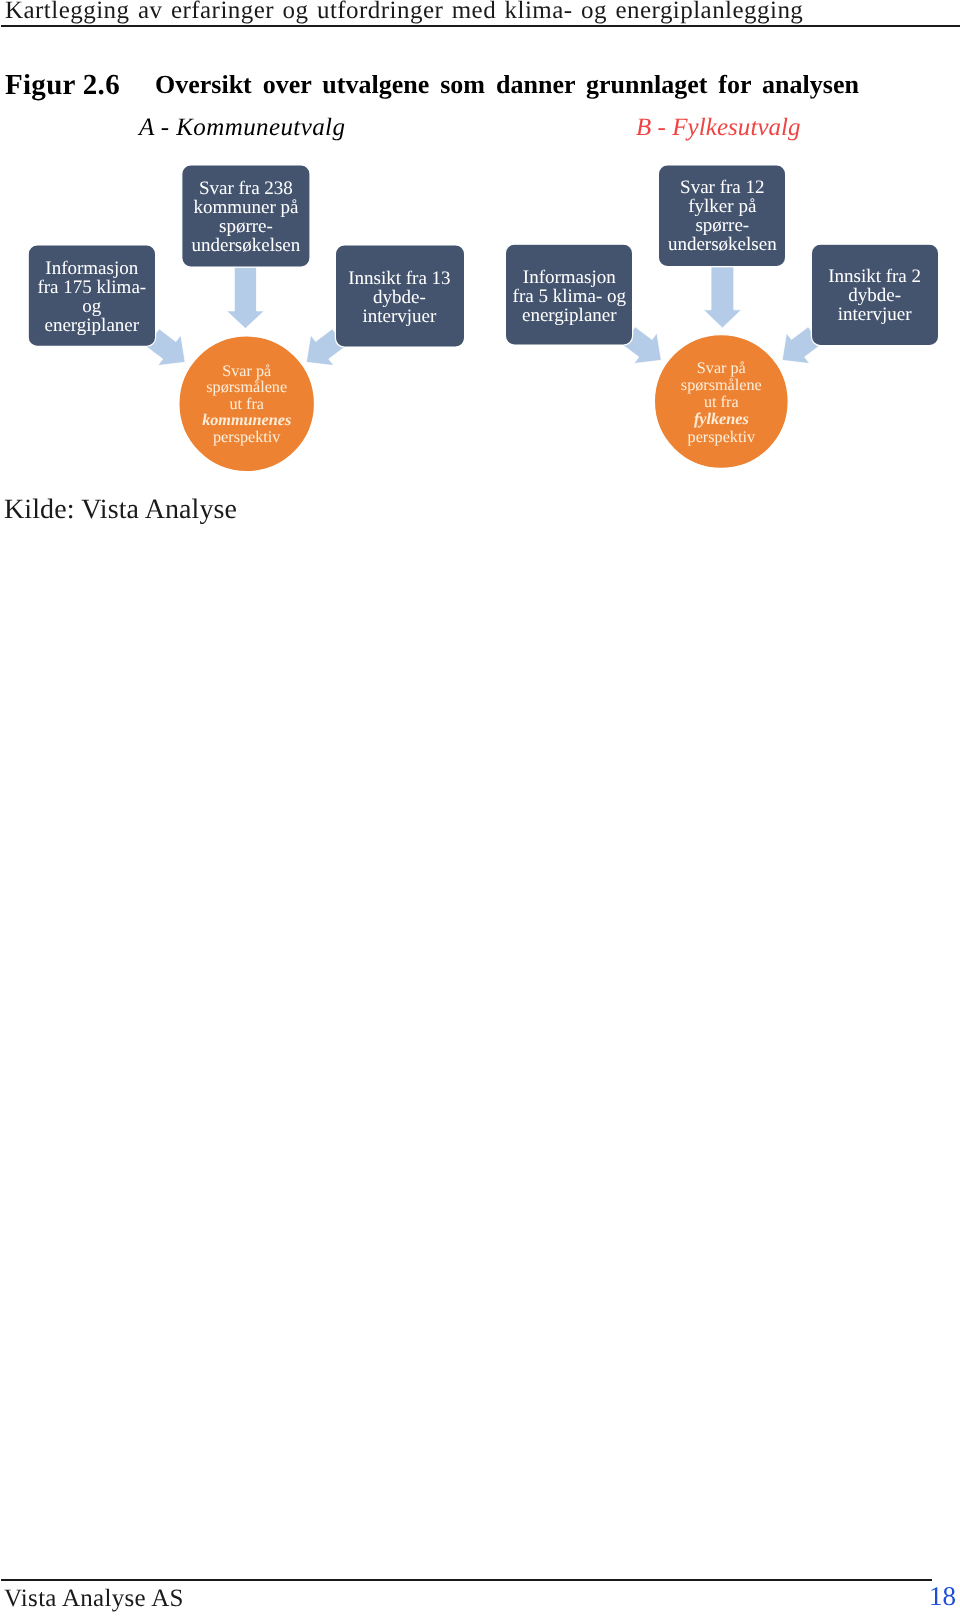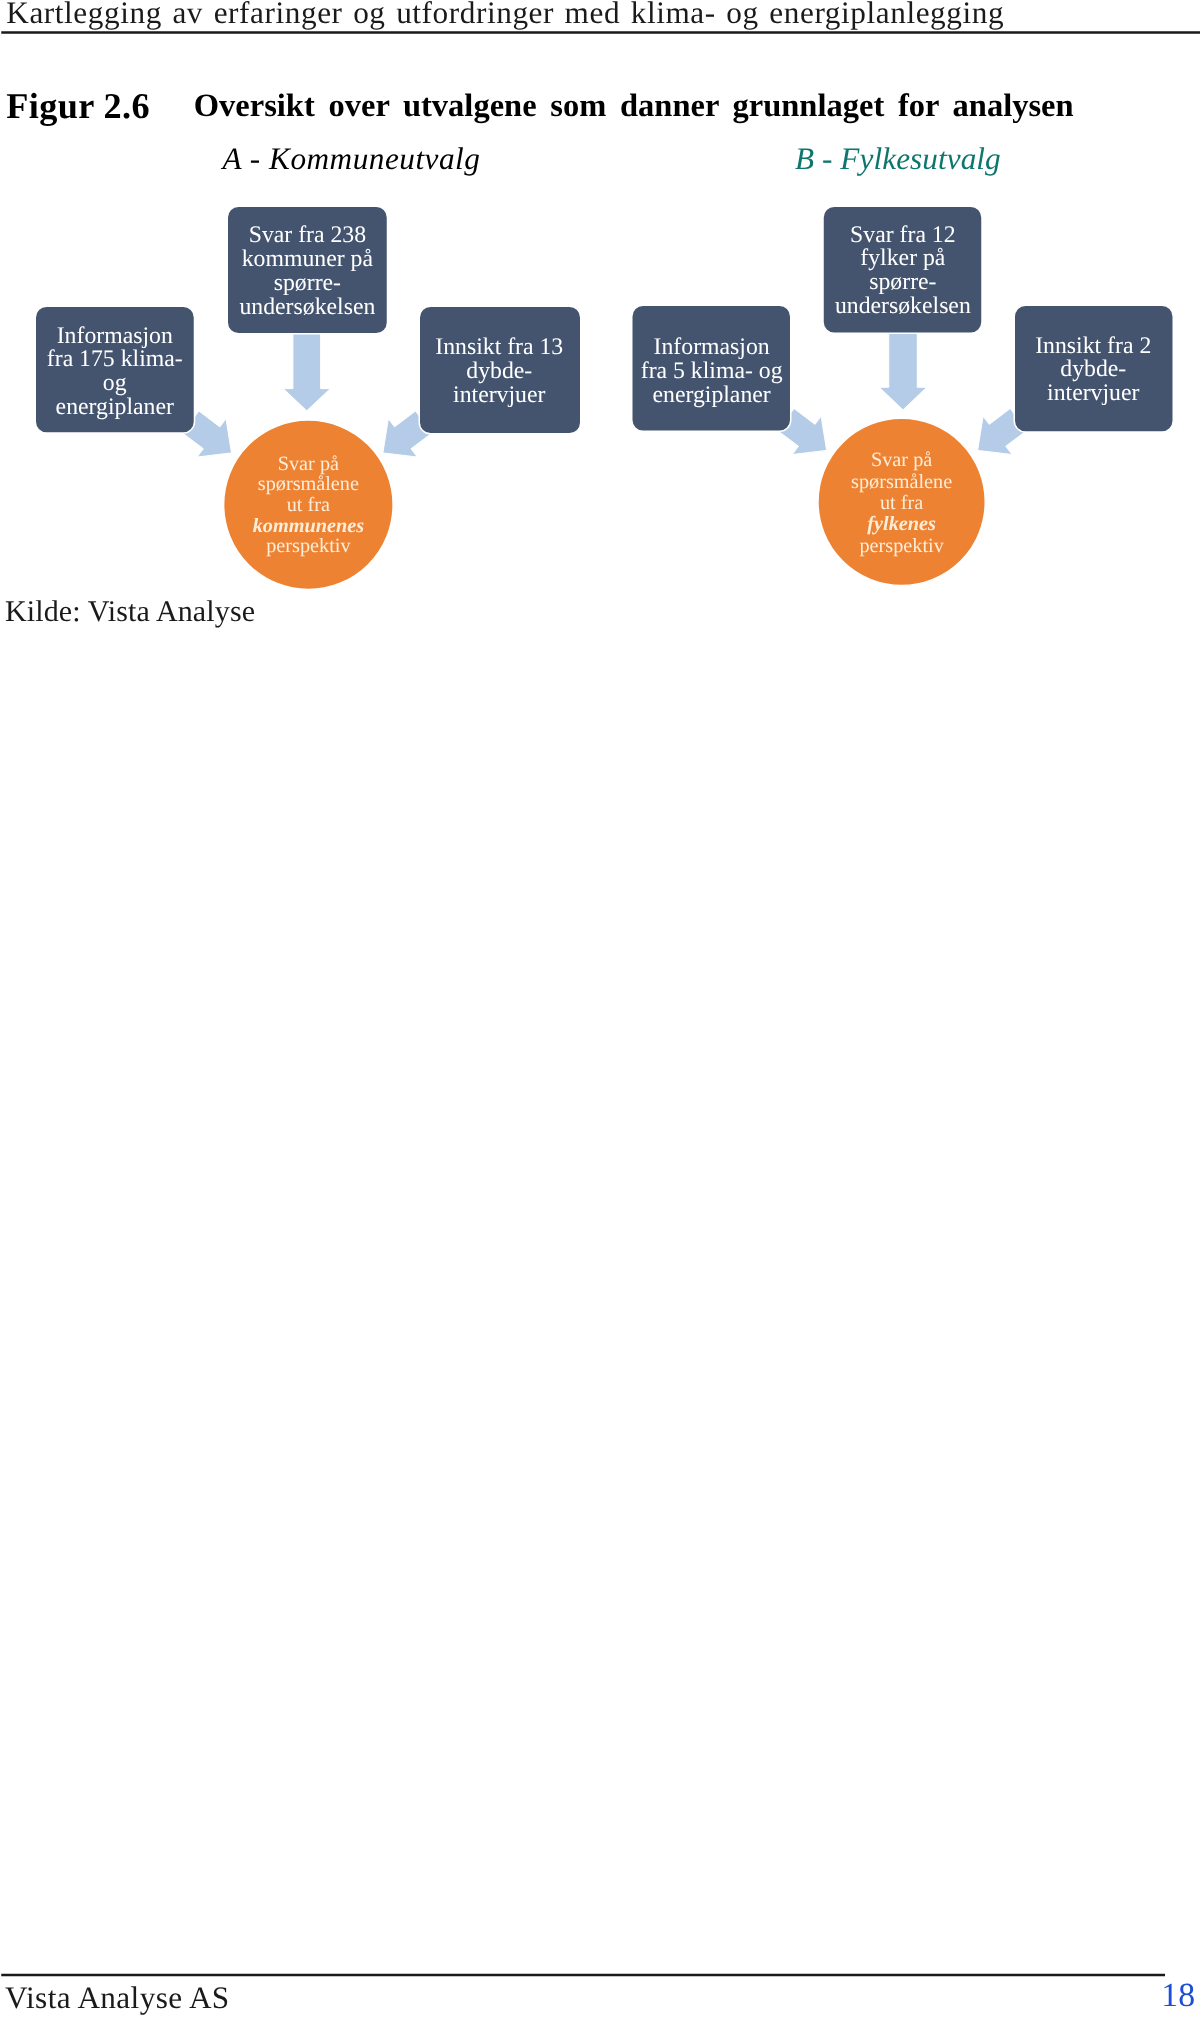--- a/index.html
+++ b/index.html
@@ -2,23 +2,23 @@
 <html><head>
 <meta charset="utf-8">
 <style>
   html,body{margin:0;padding:0;}
   body{width:960px;height:1617px;background:#fff;font-family:"Liberation Serif",serif;position:relative;overflow:hidden;-webkit-font-smoothing:antialiased;text-rendering:geometricPrecision;}
   .page{position:absolute;left:0;top:0;width:960px;height:1617px;}
   .runhead{position:absolute;left:5px;top:-1px;font-size:25px;line-height:24px;color:#1a1a1a;letter-spacing:0.46px;word-spacing:1.76px;white-space:nowrap;}
   .hrule{position:absolute;left:1px;top:25px;width:959px;height:1.6px;background:#1a1a1a;}
   .fignum{position:absolute;left:5px;top:72px;font-size:29px;line-height:26px;font-weight:bold;color:#000;letter-spacing:0.3px;}
   .figtitle{position:absolute;left:155px;top:72px;font-size:26px;line-height:26px;font-weight:bold;color:#000;word-spacing:4.5px;white-space:nowrap;}
-  .subA{position:absolute;left:139px;top:115px;font-size:25px;line-height:26px;font-style:italic;color:#000;letter-spacing:0.4px;white-space:nowrap;margin-left:39px;}
-  .subB{position:absolute;left:636px;top:115px;font-size:25px;line-height:26px;font-style:italic;color:#0f766e;letter-spacing:0.05px;white-space:nowrap;}
-  .kilde{position:absolute;left:4px;top:480px;font-size:24px;line-height:21px;color:#1a1a1a;letter-spacing:0.1px;}
+  .subA{position:absolute;left:139px;top:115px;font-size:25px;line-height:26px;font-style:italic;color:#000;letter-spacing:0.4px;white-space:nowrap;}
+  .subB{position:absolute;left:636px;top:115px;font-size:25px;line-height:26px;font-style:italic;color:#ef4444;letter-spacing:0.05px;white-space:nowrap;}
+  .kilde{position:absolute;left:4px;top:499px;font-size:28px;line-height:21px;color:#1a1a1a;letter-spacing:0.1px;}
   .footrule{position:absolute;left:1px;top:1579px;width:931px;height:1.6px;background:#1a1a1a;}
   .footleft{position:absolute;left:4px;top:1586px;font-size:25px;line-height:25px;color:#1a1a1a;letter-spacing:0.3px;}
   .footright{position:absolute;left:929px;top:1583px;font-size:27px;line-height:27px;color:#1d4ed8;}
   svg.diagram{position:absolute;left:0;top:0;}
   .bx{fill:#44546f;stroke:#ffffff;stroke-width:1.2;}
   .circ{fill:#ed8232;stroke:#ffffff;stroke-width:1.2;}
   .arr{fill:#b4cce8;stroke:#ffffff;stroke-width:0.8;}
   .bxtext text{fill:#ffffff;font-family:"Liberation Serif",serif;font-size:19px;}
   .cirtext text{fill:#fcedd9;font-family:"Liberation Serif",serif;font-size:16.2px;}
   .cirtext text.emph{font-weight:bold;font-style:italic;}

